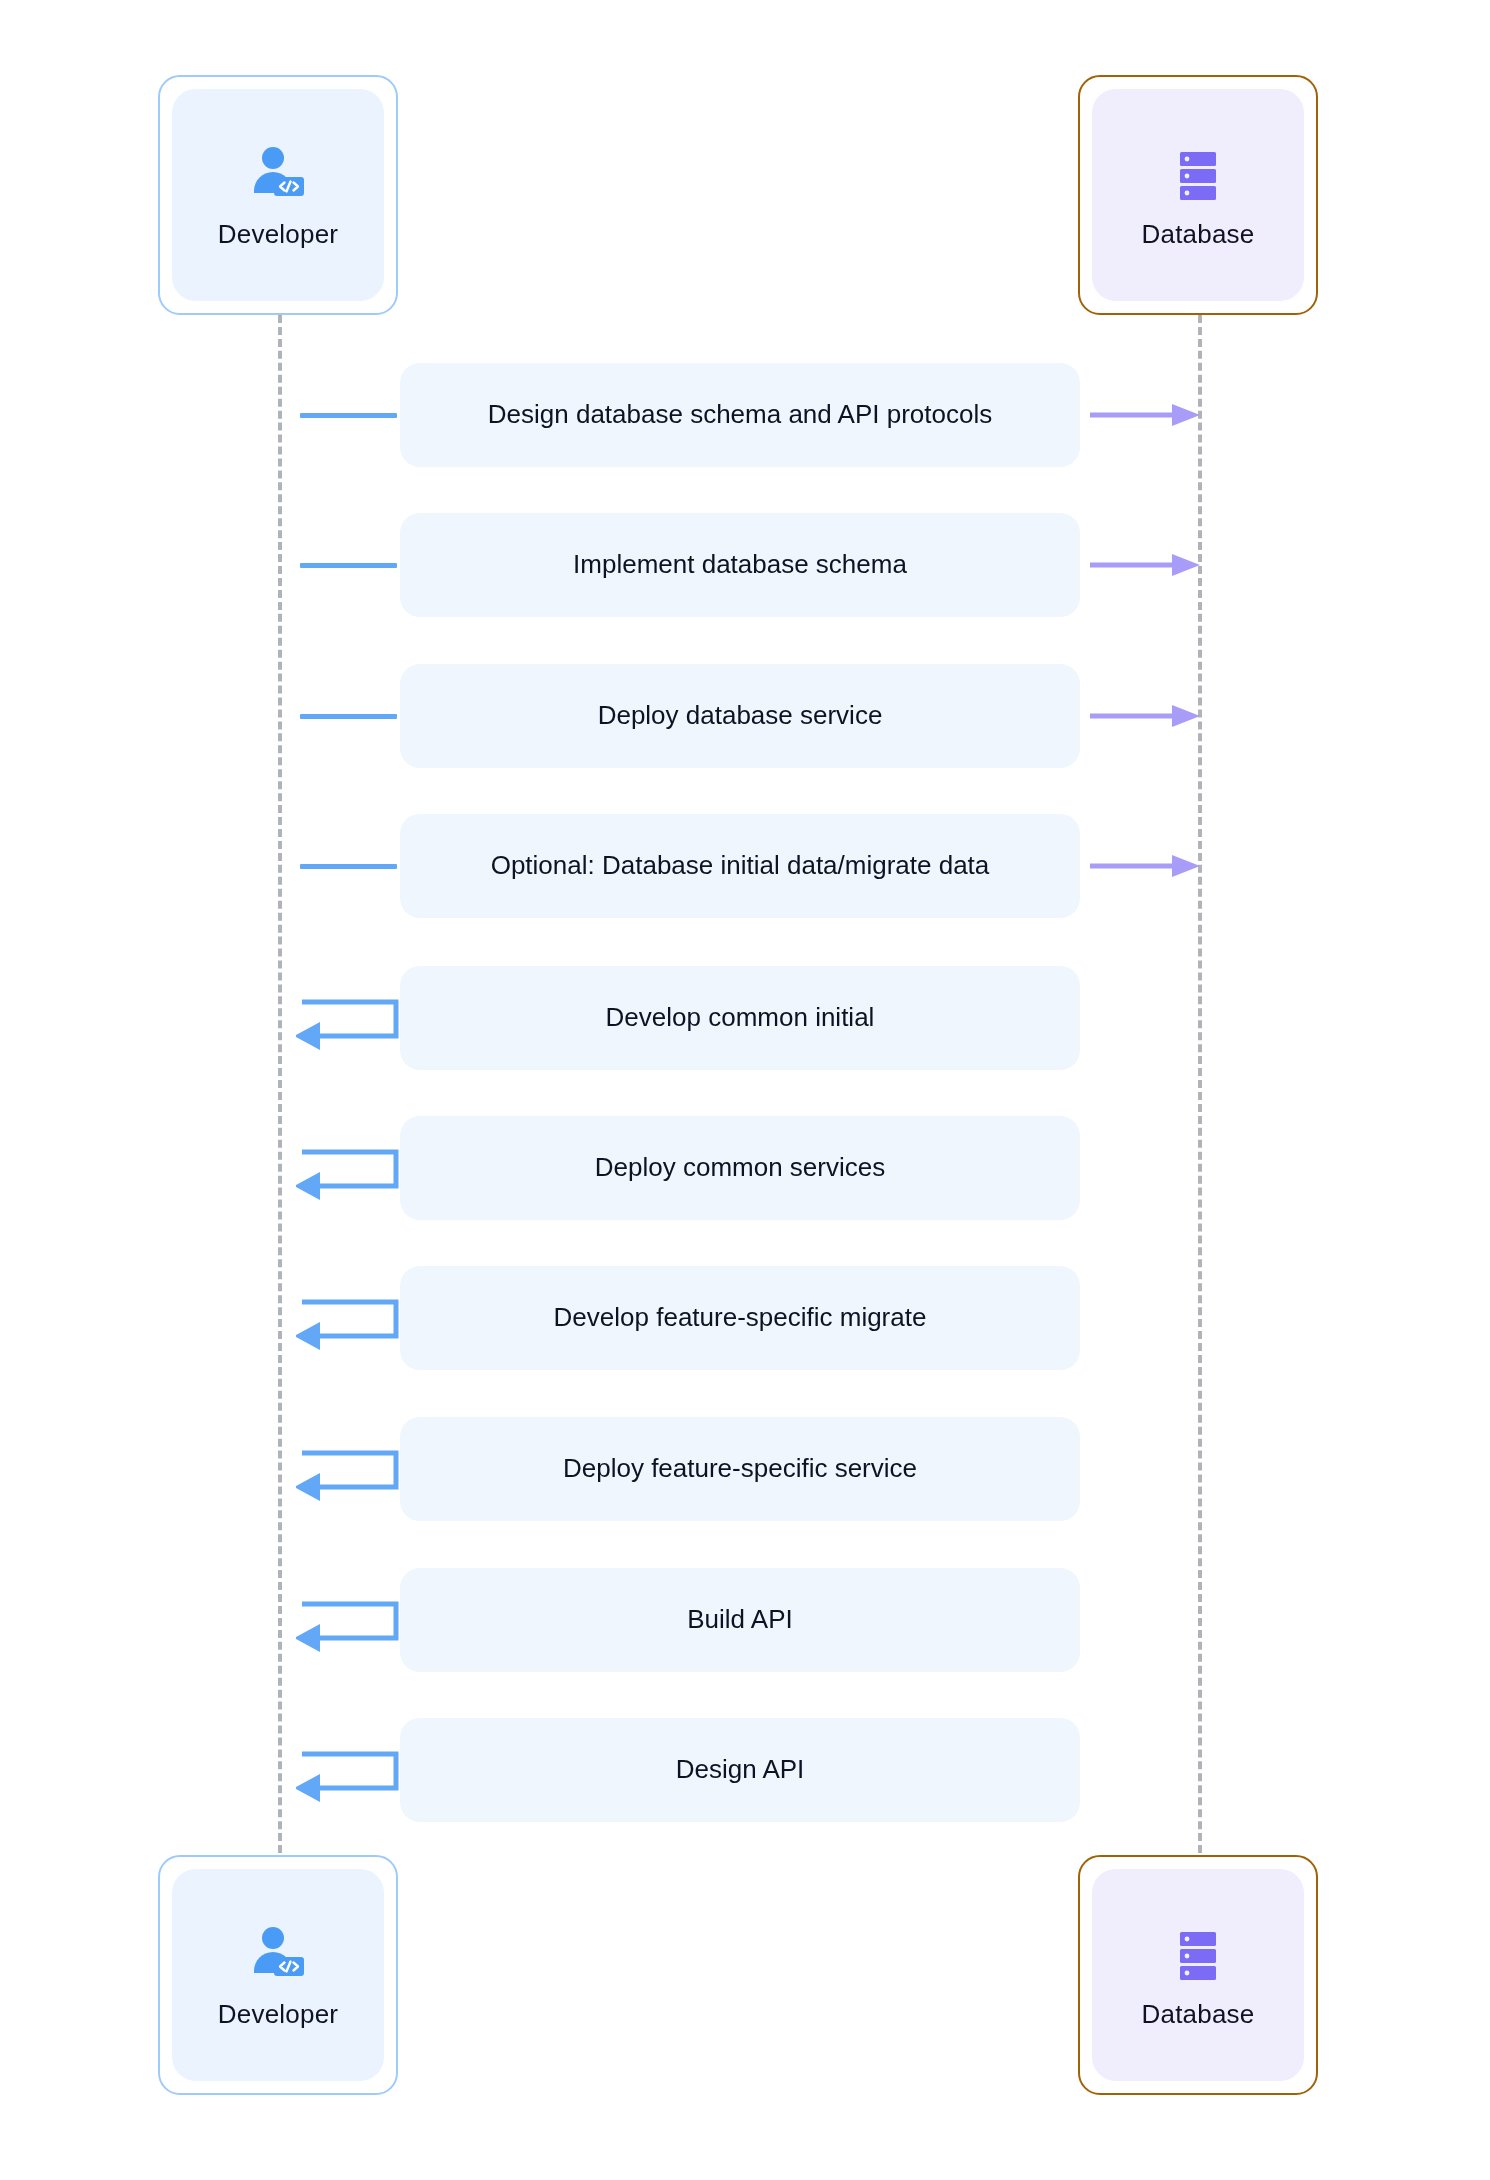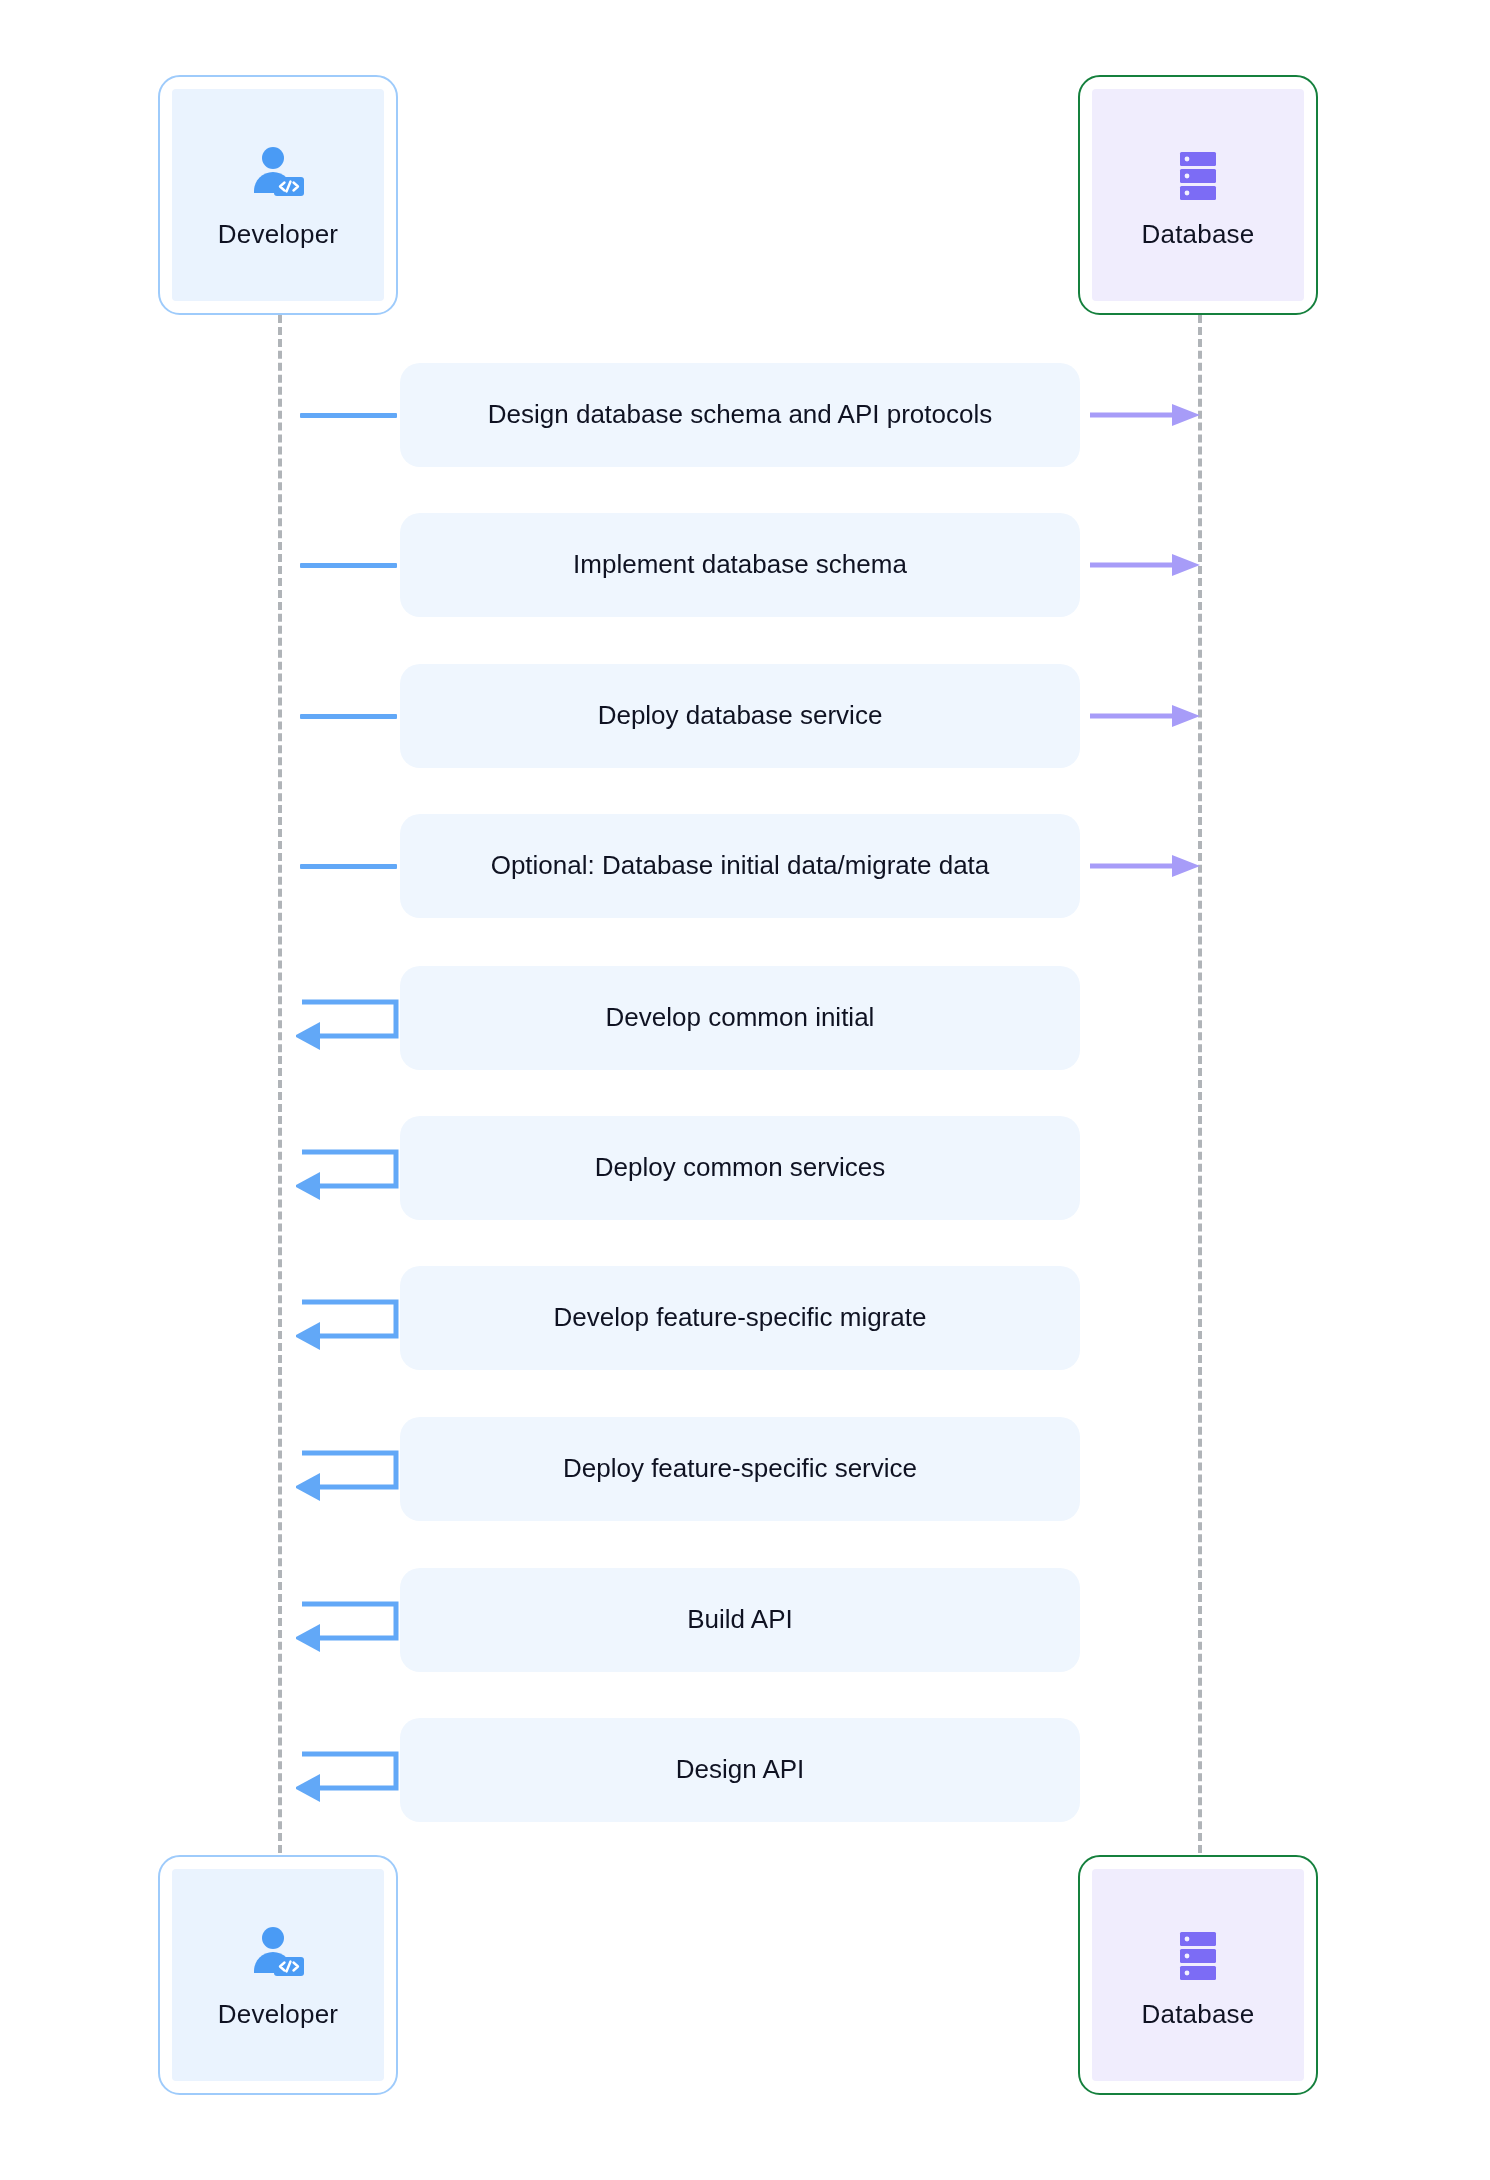--- a/index.html
+++ b/index.html
@@ -35,34 +35,34 @@
     height: 240px;
     border-radius: 22px;
     display: flex;
     flex-direction: column;
     align-items: center;
     justify-content: center;
   }
   .participant .inner {
     position: absolute;
     left: 12px; top: 12px; right: 12px; bottom: 12px;
-    border-radius: 4px;
+    border-radius: 24px;
     display: flex;
     flex-direction: column;
     align-items: center;
     justify-content: center;
     gap: 14px;
   }
   .participant.dev {
     border: 2px solid #9ecbfb;
     background: #ffffff;
   }
   .participant.dev .inner { background: #eaf3fe; }
   .participant.db {
-    border: 2px solid #15803d;
+    border: 2px solid #a16207;
     background: #ffffff;
     text-decoration: underline;
   }
   .participant.db .inner { background: #f0edfd; }
 
   .participant .p-label {
     font-size: 26px;
     color: #0f1222;
     letter-spacing: 0.2px;
     line-height: 1;

